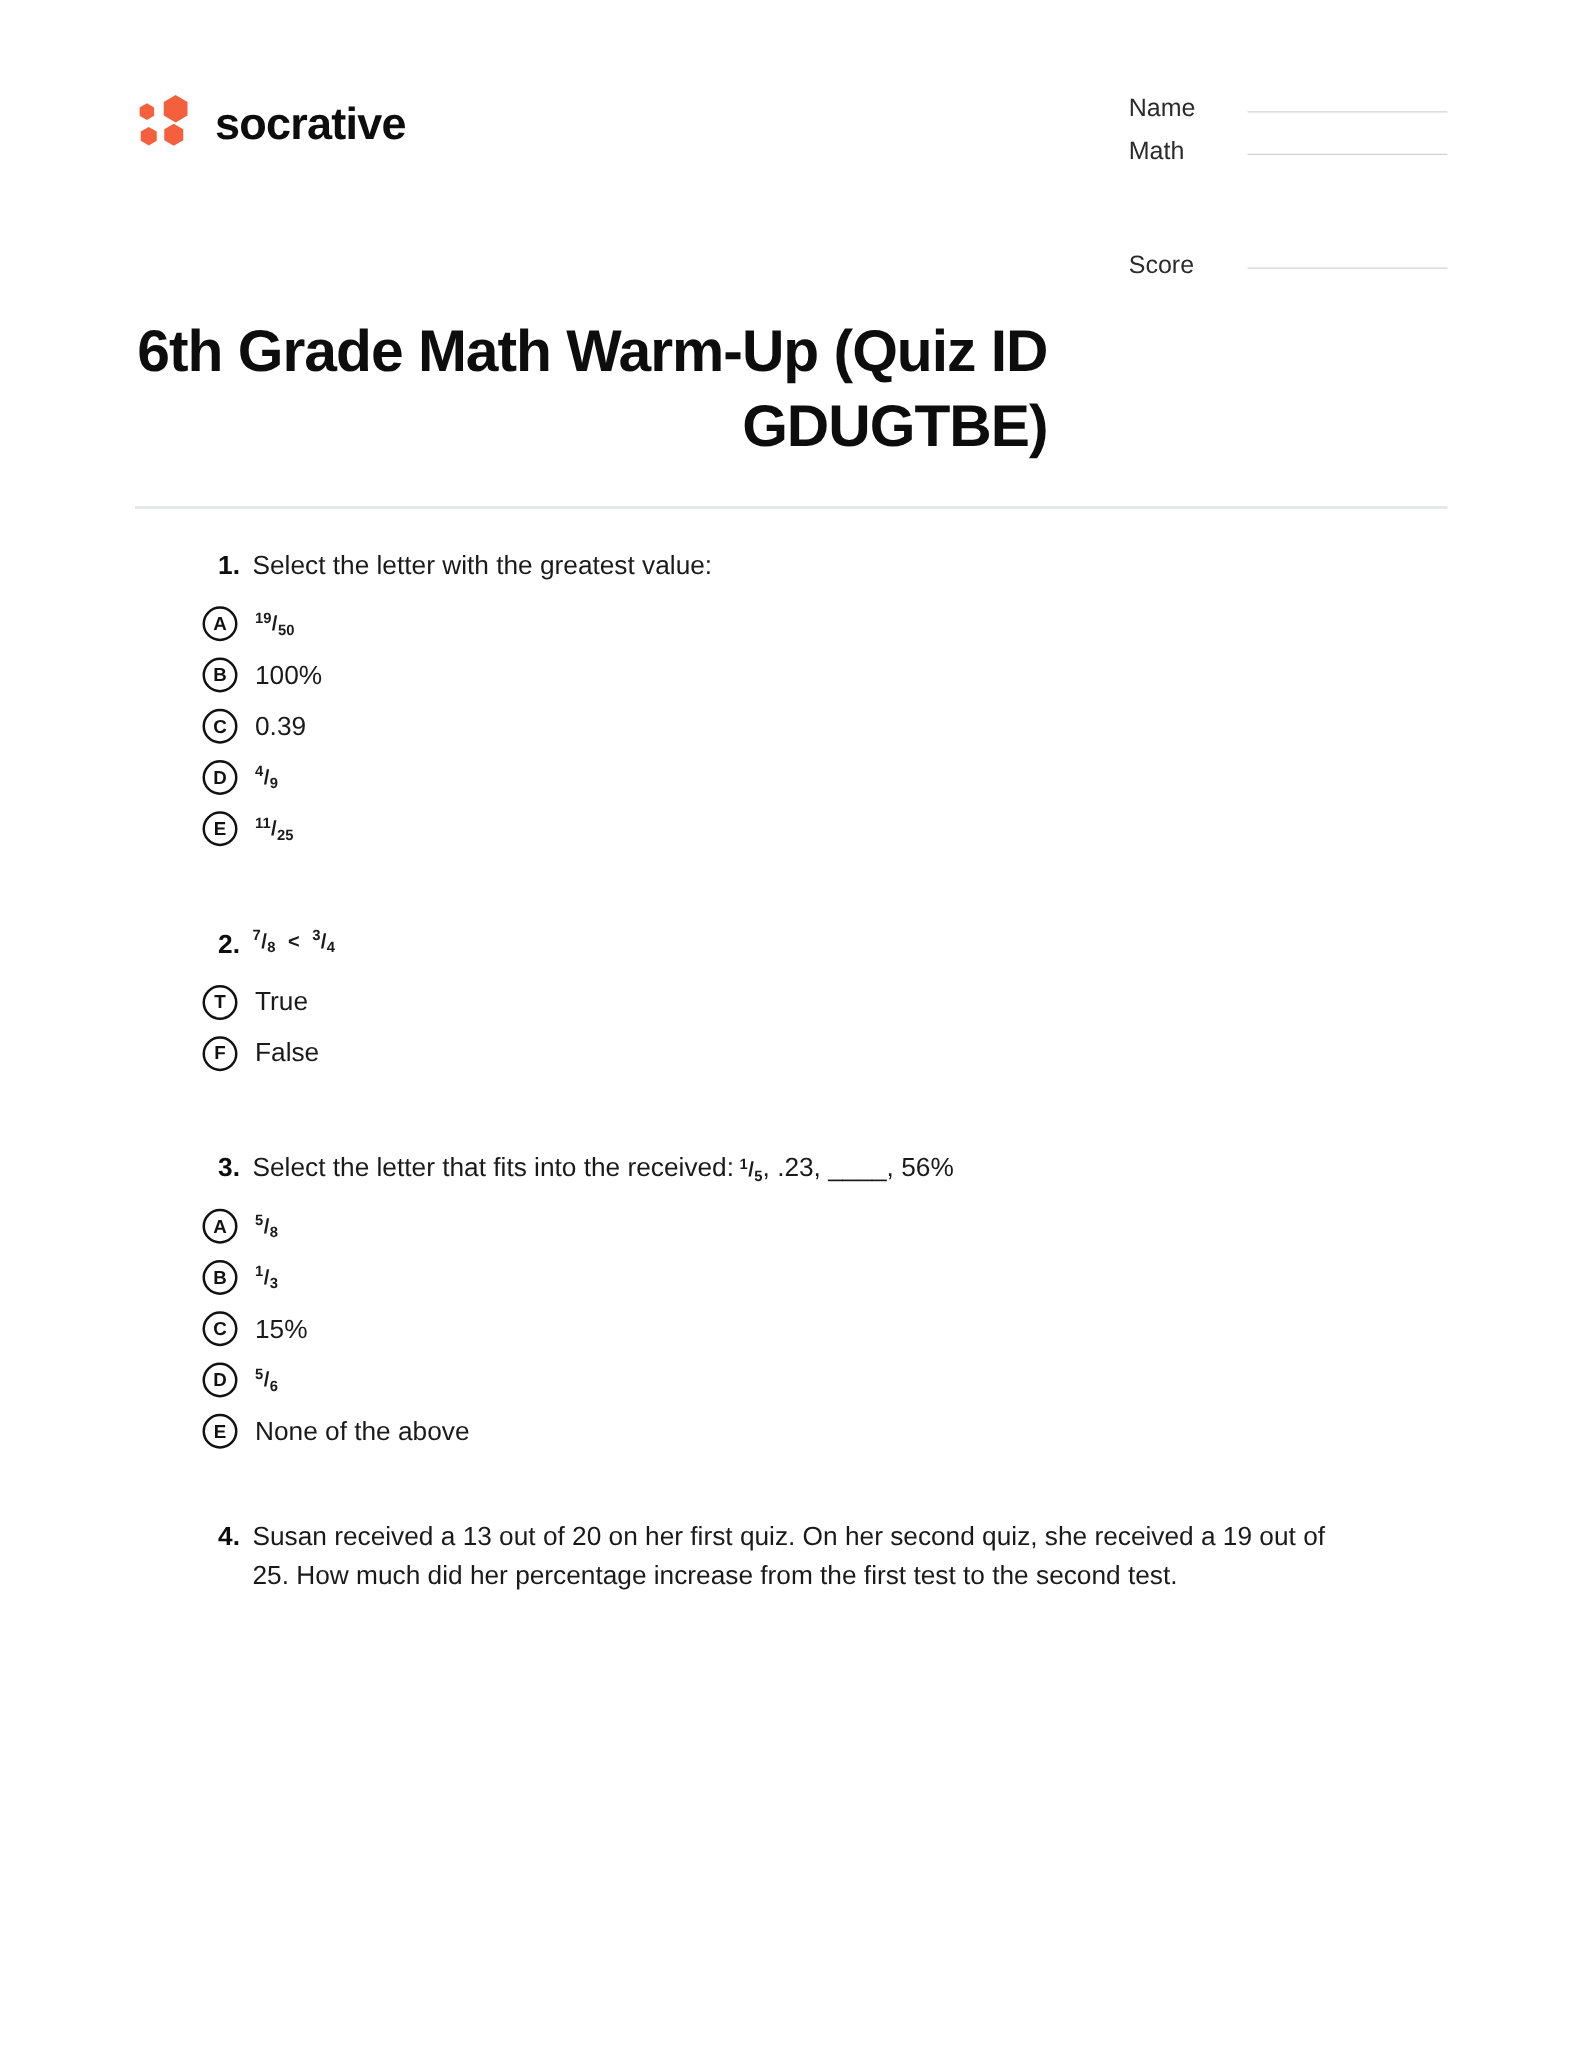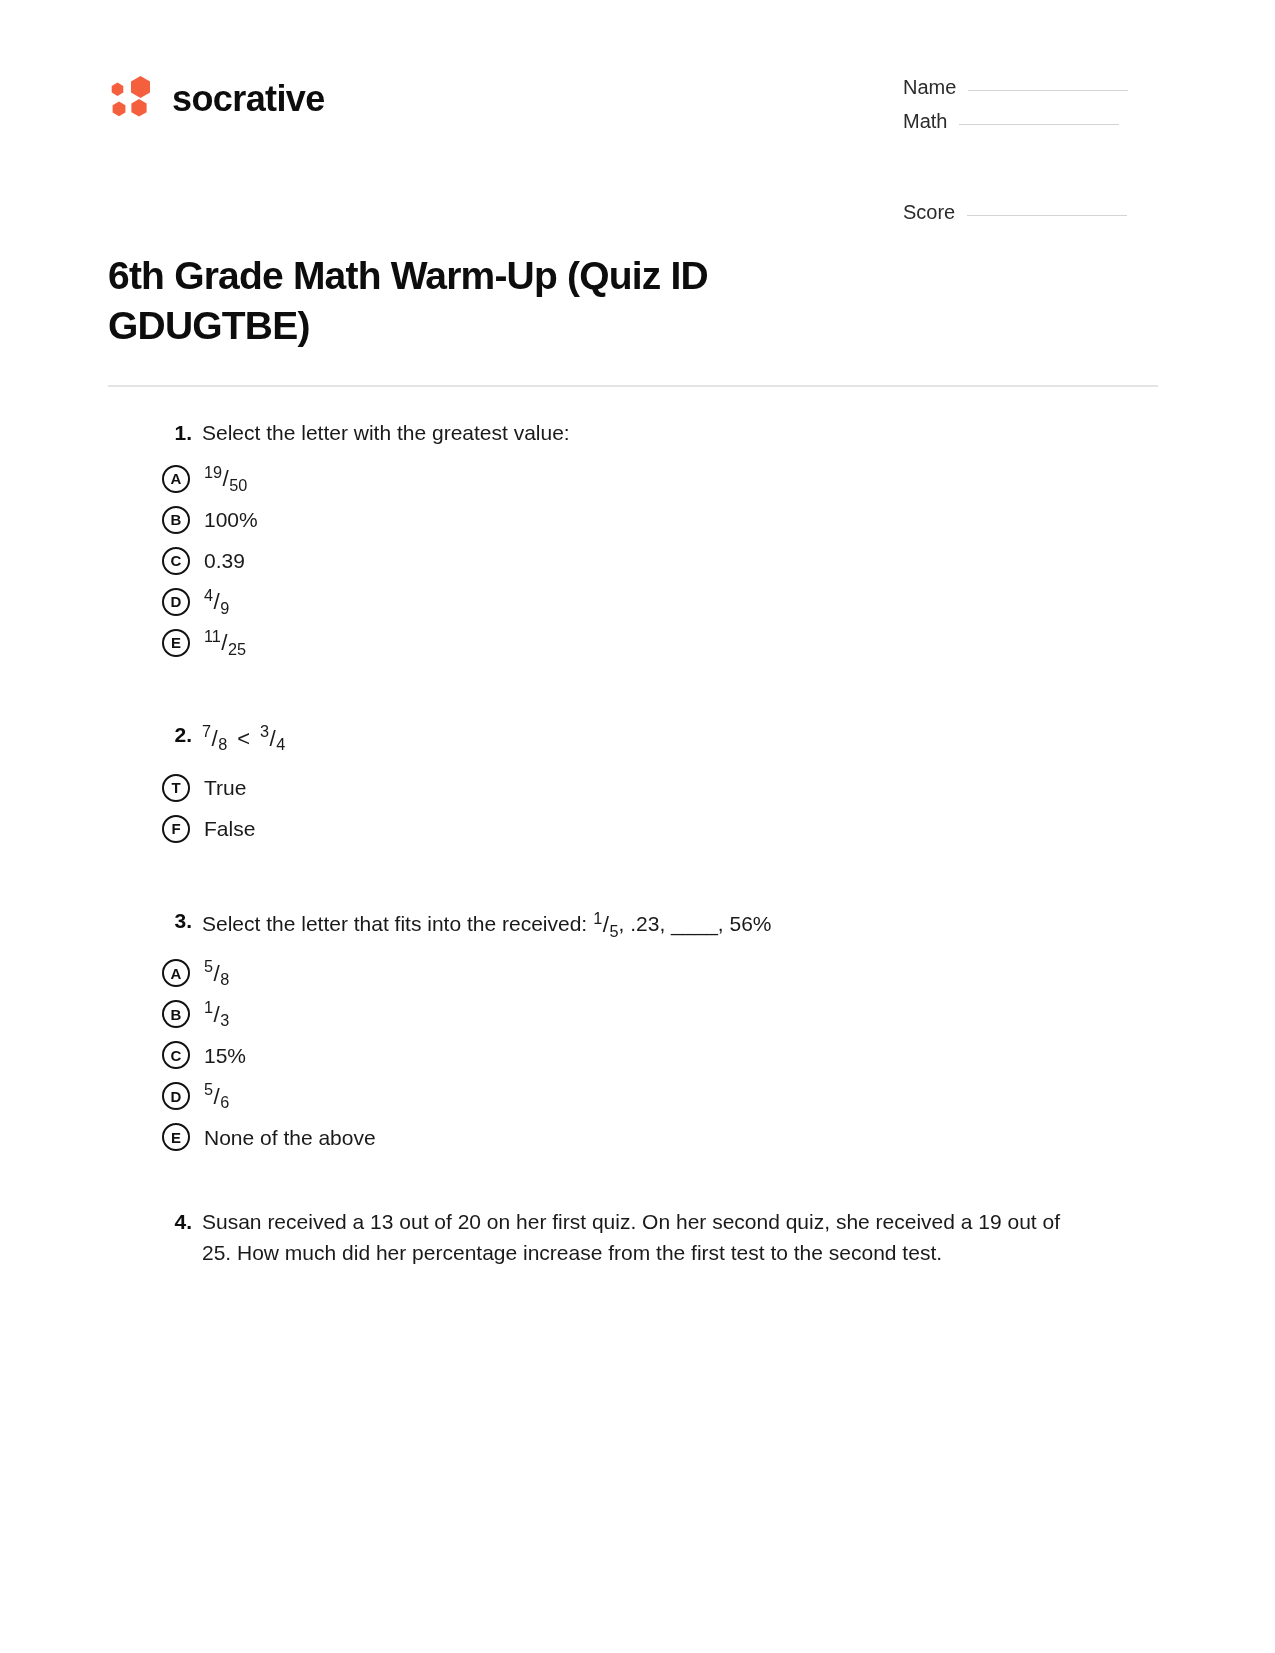--- a/index.html
+++ b/index.html
@@ -49,21 +49,21 @@
     line-height: 1;
   }
 
   .meta-fields {
     width: 255px;
     padding-top: 16px;
   }
   .meta-row {
     display: flex;
     align-items: baseline;
-    justify-content: flex-start;
+    justify-content: space-between;
     gap: 12px;
     margin-bottom: 11px;
   }
   .meta-label {
     font-size: 20px;
     color: #2b2b2b;
     white-space: nowrap;
   }
   .meta-line {
     display: block;
@@ -76,27 +76,28 @@
   .meta-score {
     margin-top: 68px;
   }
 
   
   .title-block {
     padding: 16px 108px 0 108px;
     display: flex;
   }
   .quiz-title {
-    font-size: 39px;
+    font-size: 47px;
     font-weight: 700;
     line-height: 1.28;
     letter-spacing: -0.8px;
     color: #0d0d0d;
     max-width: 730px;
     margin: 0;
+    text-align: right;
   }
 
   .rule {
     margin: 34px 108px 0 108px;
     border: 0;
     border-top: 2px solid #e2e4e6;
     height: 0;
   }
 
   
@@ -152,21 +153,21 @@
     flex: none;
     line-height: 1;
   }
   .opt-text {
     font-size: 21px;
     color: #1a1a1a;
     line-height: 1.3;
   }
 
   
-  .frac { white-space: nowrap; font-size: 22px; }
+  .frac { white-space: nowrap; font-size: 16px; font-weight: bold; }
   .frac .num { font-size: 0.74em; vertical-align: 0.52em; }
   .frac .sl  { font-size: 1.02em; padding: 0 0.02em; }
   .frac .den { font-size: 0.74em; vertical-align: -0.30em; }
   .blank { letter-spacing: 0; }
   .cmp { padding: 0 10px; }
 </style>
 </head>
 <body>
 
 <div class="page">

